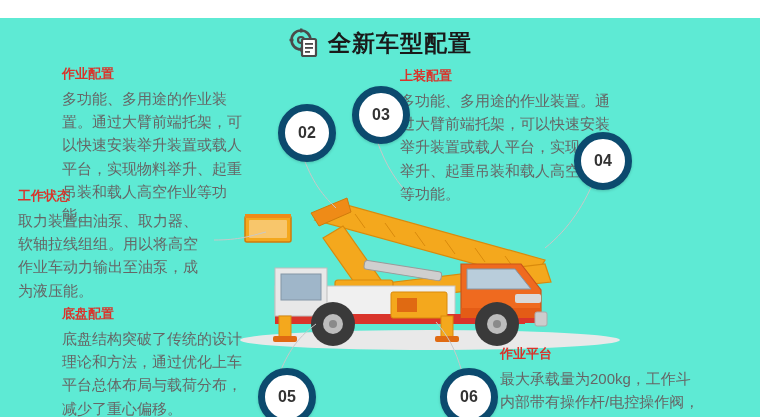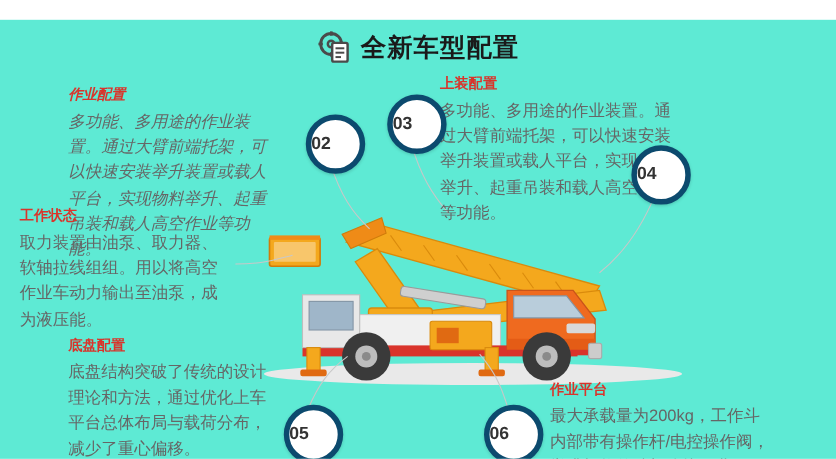--- a/index.html
+++ b/index.html
@@ -55,24 +55,25 @@
     height: 190px;
   }
 
   
   .bubble {
     position: absolute;
     width: 44px;
     height: 44px;
     border-radius: 50%;
     background: #ffffff;
-    border: 5px solid #0c4a6e;
+    border: 7px solid #0c4a6e;
     box-shadow: 0 1px 3px rgba(0,0,0,0.18);
     display: flex;
     align-items: center;
+    justify-content: center;
     font-size: 16px;
     font-weight: bold;
     color: #333333;
     z-index: 6;
   }
 
   
   .callout {
     position: absolute;
     z-index: 5;
@@ -220,21 +221,21 @@
   <div class="bubble" style="left:574px; top:114px;">
     <span>04</span>
   </div>
   <div class="bubble" style="left:258px; top:350px;">
     <span>05</span>
   </div>
   <div class="bubble" style="left:440px; top:350px;">
     <span>06</span>
   </div>
 
-  <div class="callout" style="left:62px; top:60px; width:190px;font-style:italic;">
+  <div class="callout" style="left:62px; top:48px; width:190px;">
     <div class="c-title">作业配置</div>
     <div class="c-body">多功能、多用途的作业装置。通过大臂前端托架，可以快速安装举升装置或载人平台，实现物料举升、起重吊装和载人高空作业等功能。</div>
   </div>
 
   <div class="callout" style="left:400px; top:50px; width:210px;">
     <div class="c-title">上装配置</div>
     <div class="c-body">多功能、多用途的作业装置。通过大臂前端托架，可以快速安装举升装置或载人平台，实现物料举升、起重吊装和载人高空作业等功能。</div>
   </div>
 
   <div class="callout" style="left:18px; top:170px; width:190px;">

